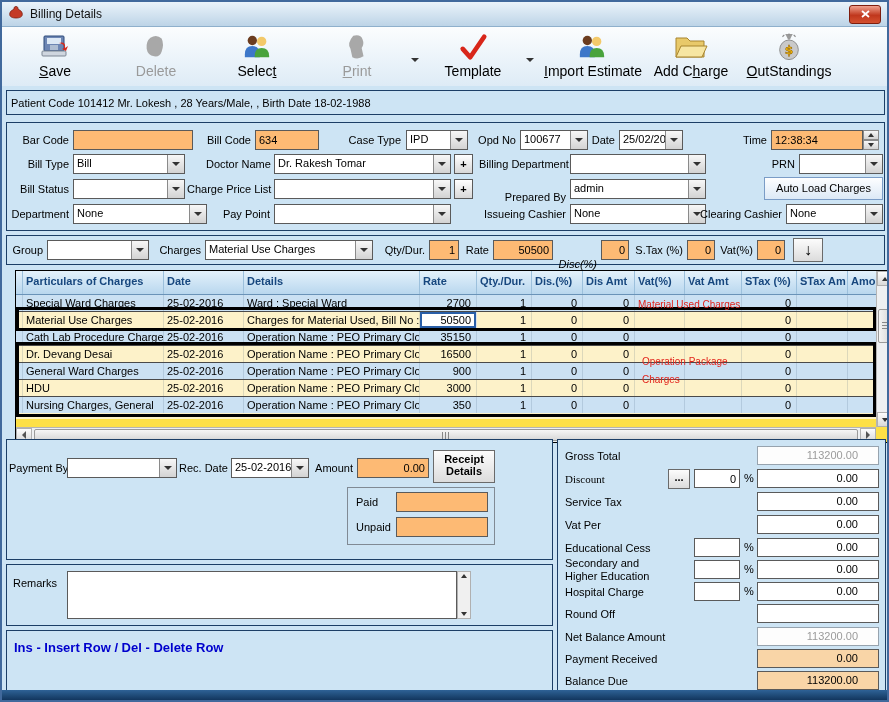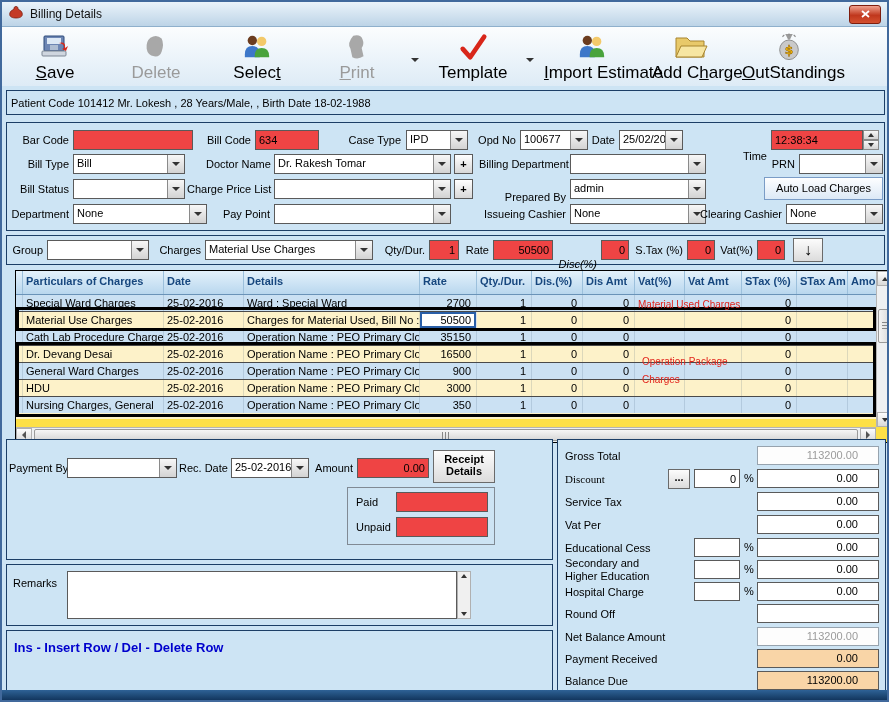--- a/index.html
+++ b/index.html
@@ -8,34 +8,34 @@
   
   .titlebar{height:24px;background:linear-gradient(#eaf3fa,#bdd4e7);display:flex;align-items:center;
     padding:0 6px;border-bottom:1px solid #8fb0cc;}
   .title-text{margin-left:6px;font-size:12px;color:#111;}
   .close-btn{margin-left:auto;width:30px;height:17px;border:1px solid #7e1d0d;border-radius:3px;
     background:linear-gradient(#f0a18e,#c0371d 55%,#d4502f);display:flex;align-items:center;justify-content:center;cursor:default;}
   
   .toolbar{position:relative;height:60px;background:linear-gradient(#fbfdfe,#ddebf6);border-bottom:1px solid #b9cfe2;}
   .tb-item{position:absolute;top:4px;text-align:center;}
   .tb-item .ic{height:30px;display:flex;align-items:flex-end;justify-content:center;}
-  .tb-item .lbl{margin-top:2px;font-size:17px;white-space:nowrap;}
+  .tb-item .lbl{margin-top:2px;font-size:14px;white-space:nowrap;}
   .tb-item.disabled .lbl{color:#9a9a9a;}
   .u{text-decoration:underline;}
   .dd{position:absolute;top:26px;width:14px;height:14px;display:flex;align-items:center;justify-content:center;}
   .arr-d{width:0;height:0;border-left:4px solid transparent;border-right:4px solid transparent;border-top:4px solid #333;}
   .arr-u{width:0;height:0;border-left:3px solid transparent;border-right:3px solid transparent;border-bottom:4px solid #333;}
   .arr-l{width:0;height:0;border-top:4px solid transparent;border-bottom:4px solid transparent;border-right:4px solid #555;}
   .arr-r{width:0;height:0;border-top:4px solid transparent;border-bottom:4px solid transparent;border-left:4px solid #555;}
   
   .content{position:absolute;top:84px;left:0;right:0;bottom:10px;background:#cde4f4;}
   .panel{position:absolute;border:1px solid #1c3e66;background:#cde4f4;box-sizing:border-box;}
   .lab{position:absolute;height:20px;line-height:20px;text-align:right;white-space:nowrap;}
   .lab.l{text-align:left;}
-  .tb{position:absolute;height:20px;border:1px solid #5a5a5a;background:#ef4444;
+  .tb{position:absolute;height:20px;border:1px solid #5a5a5a;background:#fdba74;
     font:11px "Liberation Sans",sans-serif;padding:0 3px;box-sizing:border-box;}
   .num{text-align:right;}
   .combo{position:absolute;height:20px;border:1px solid #5a5a5a;background:#fff;box-sizing:border-box;display:flex;}
   .combo .ct{flex:1;padding:2px 3px;overflow:hidden;white-space:nowrap;}
   .combo .cb{width:16px;background:linear-gradient(#f7f7f7,#d3d3d3);border-left:1px solid #8a8a8a;
     display:flex;align-items:center;justify-content:center;}
   .pbtn{position:absolute;width:19px;height:20px;border:1px solid #5a5a5a;text-align:center;line-height:18px;
     font-weight:bold;background:linear-gradient(#ffffff,#d8d8d8);box-sizing:border-box;}
   .btn{position:absolute;border:1px solid #6a6a6a;background:linear-gradient(#fcfcfc,#dcdcdc);
     text-align:center;box-sizing:border-box;font:11px "Liberation Sans",sans-serif;}
@@ -225,21 +225,21 @@
             <span class="arr-d"></span>
           </span>
         </div>
       <div class="lab" style="left:578px;top:7px;width:30px;">Date</div>
       <div class="combo" style="left:612px;top:7px;width:64px;">
           <span class="ct">25/02/2016</span>
           <span class="cb">
             <span class="arr-d"></span>
           </span>
         </div>
-      <div class="lab" style="left:728px;top:7px;width:32px;margin-top:16px;">Time</div>
+      <div class="lab" style="left:728px;top:7px;width:32px;">Time</div>
       <input class="tb" style="left: 764px; top: 7px; width: 92px;" value="12:38:34">
       <div class="spin" style="left:856px;top:7px;">
           <div>
             <span class="arr-u"></span>
           </div>
           <div>
             <span class="arr-d" style="border-left-width:3px;border-right-width:3px;"></span>
           </div>
         </div>
 

